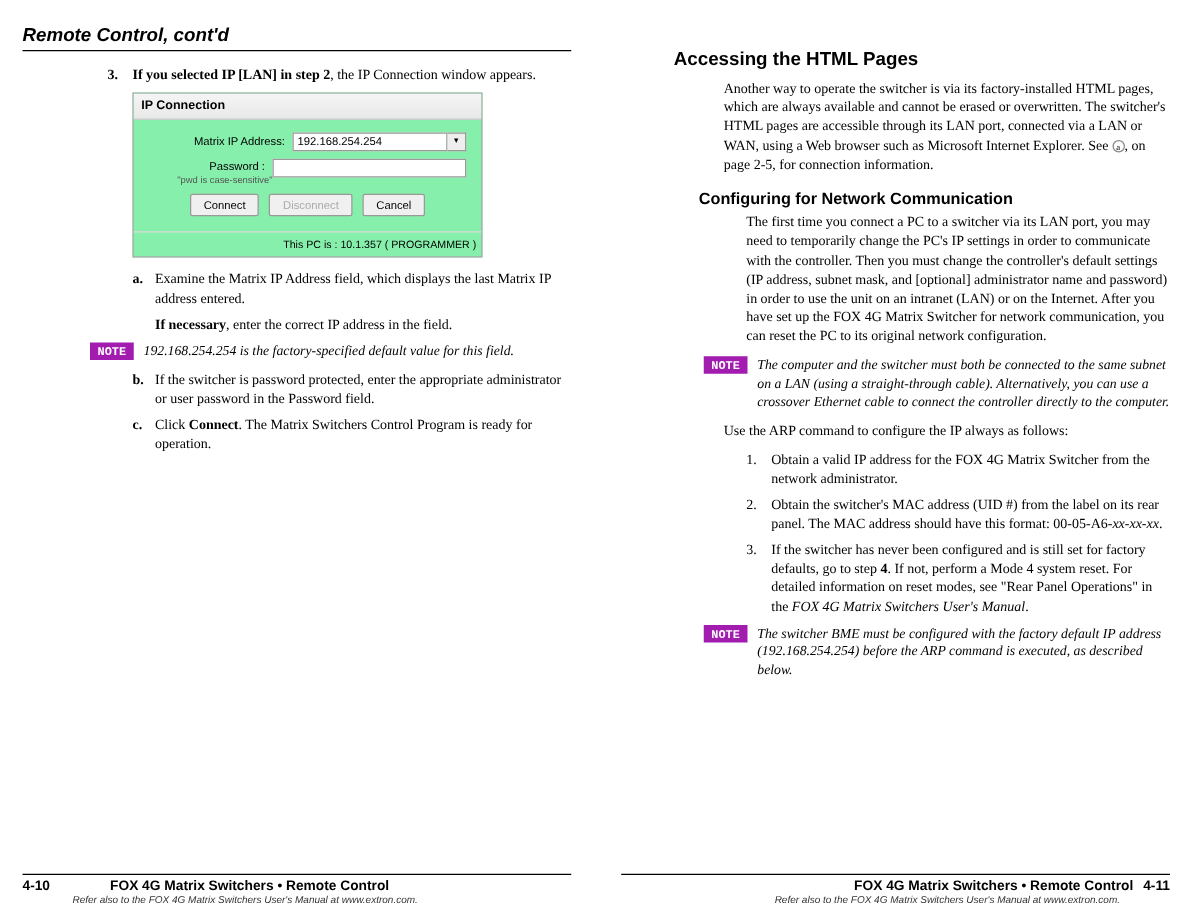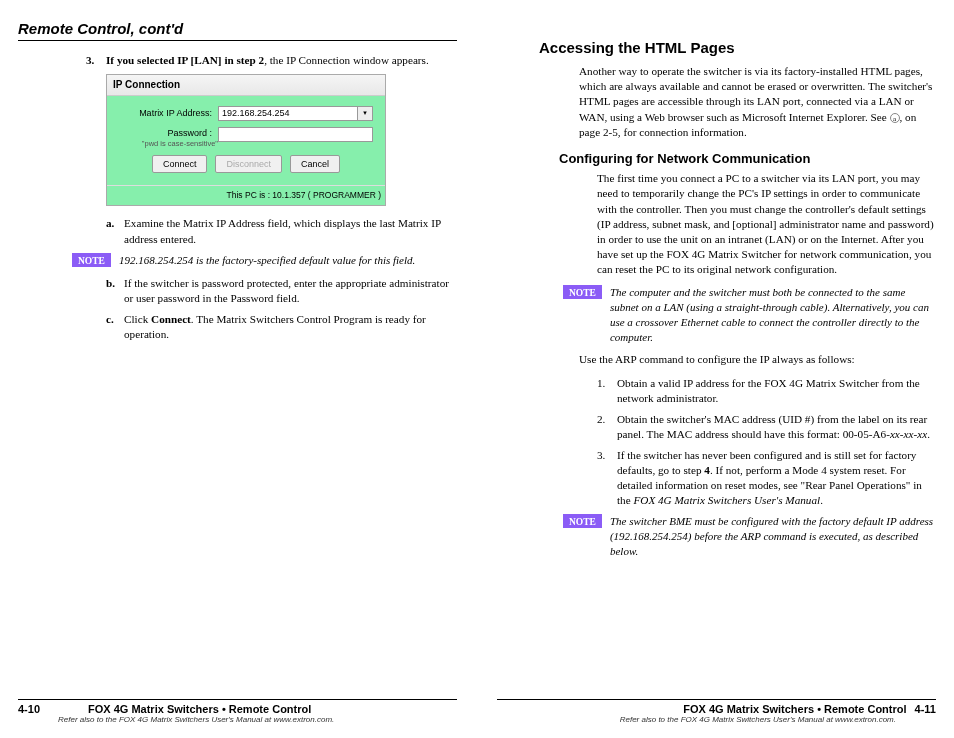--- a/index.html
+++ b/index.html
@@ -28,21 +28,21 @@
   .para-indent { padding-left: 88px; margin-bottom: 8px; }
   .num-item { display: flex; padding-left: 68px; margin-bottom: 6px; }
   .num-item .marker { width: 20px; font-weight: bold; flex-shrink: 0; }
   .num-item .txt { flex: 1; }
   .sub-item { display: flex; padding-left: 88px; margin-bottom: 6px; }
   .sub-item .marker { width: 18px; font-weight: bold; flex-shrink: 0; }
   .sub-item .txt { flex: 1; }
   .sub-indent { padding-left: 106px; margin-bottom: 6px; }
   .note-block { display: flex; padding-left: 54px; margin-bottom: 8px; }
   .note-label {
-    background: #8b5cf6; color: #fff; font-family: Liberation Serif, serif;
+    background: #a21caf; color: #fff; font-family: Liberation Mono, monospace;
     font-weight: bold; font-size: 9.5px; padding: 2px 6px; height: 14px;
     flex-shrink: 0; margin-right: 8px;
   }
   .note-text { font-style: italic; font-size: 11px; flex: 1; }
   .right .num-item { padding-left: 100px; }
   .right .num-item .marker { font-weight: normal; }
   .right .note-block { padding-left: 66px; }
   .right .para-indent { padding-left: 100px; }
   .right .body-text { padding-left: 82px; margin-bottom: 8px; }
   h2.section {
@@ -59,21 +59,21 @@
     font-size: 9px; background: #86efac;
   }
   .dialog-title {
     font-weight: bold; font-size: 10px; padding: 3px 6px;
     background: linear-gradient(#f5f5f5,#e8e8e8); border-bottom: 1px solid #ccc;
   }
   .dialog-body { padding: 10px 12px 6px 12px; }
   .field-row { display: flex; align-items: center; justify-content: flex-end; margin-bottom: 6px; }
   .field-label { font-size: 9px; text-align: right; padding-right: 6px; }
   .field-input {
-    border: 1px solid #999; background: #fff; height: 15px; width: 140px;
+    border: 1px solid #999; background: #fff; height: 15px; width: 124px;
     font-size: 9px; padding: 0 3px; display: flex; align-items: center;
   }
   .combo { display: flex; }
   .combo-btn { width: 15px; border: 1px solid #999; border-left: none; background: #eee;
     display: flex; align-items: center; justify-content: center; font-size: 7px; }
   .pw-hint { font-size: 7.5px; color: #555; }
   .btn-row { display: flex; justify-content: center; gap: 8px; margin: 6px 0; }
   .dbtn {
     border: 1px solid #999; background: #f0f0f0; font-size: 9px;
     padding: 2px 10px; border-radius: 2px;
@@ -130,20 +130,23 @@
           </div>
         </div>
         <div class="dialog-footer">This PC is :  10.1.357   ( PROGRAMMER )</div>
       </div>
     </div>
 
     <div class="sub-item">
       <span class="marker">a.</span>
       <span class="txt">Examine the Matrix IP Address field, which displays the last Matrix IP address entered.</span>
     </div>
+    <div class="sub-indent">
+      <b>If necessary</b><span>, enter the correct IP address in the field.</span>
+    </div>
     <div class="note-block">
       <span class="note-label">NOTE</span>
       <span class="note-text">192.168.254.254 is the factory-specified default value for this field.</span>
     </div>
     <div class="sub-item">
       <span class="marker">b.</span>
       <span class="txt">If the switcher is password protected, enter the appropriate administrator or user password in the Password field.</span>
     </div>
     <div class="sub-item">
       <span class="marker">c.</span>

